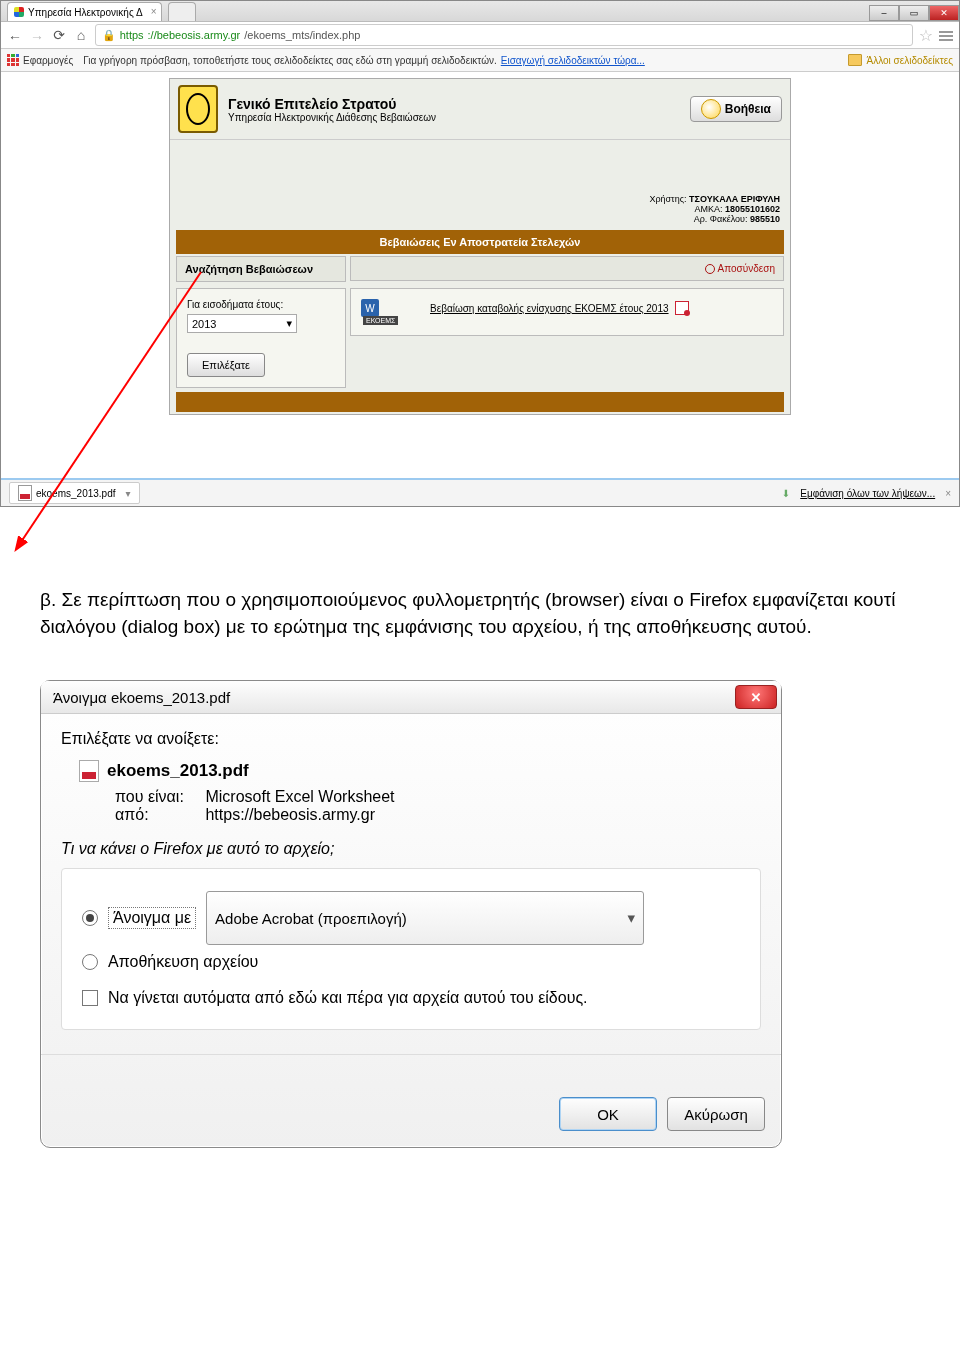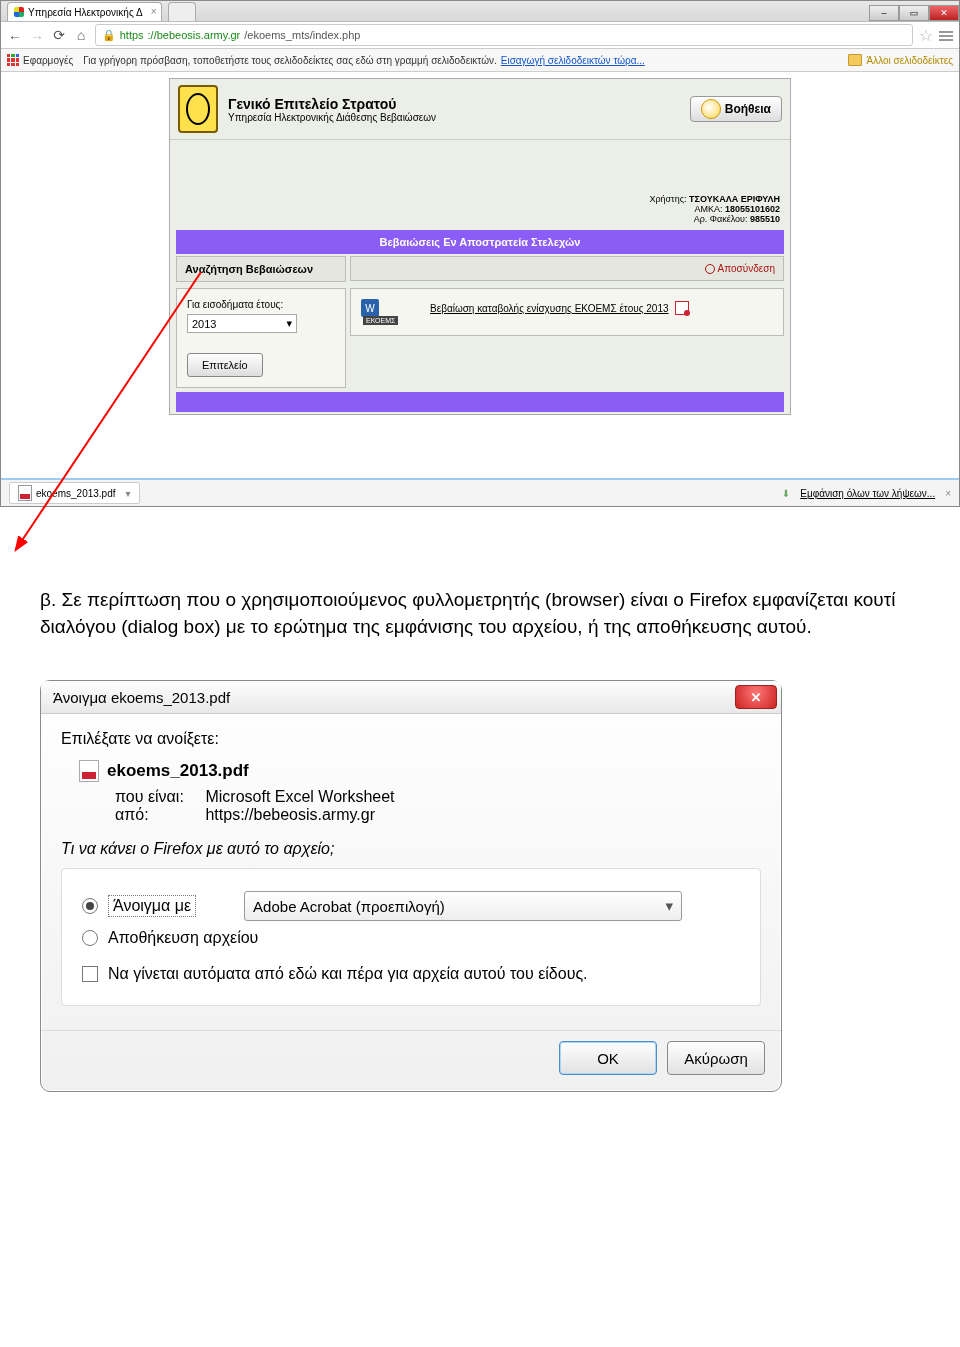--- a/index.html
+++ b/index.html
@@ -30,21 +30,21 @@
 .viewport{background:#fff;padding:6px 0 0 0;position:relative;min-height:400px;}
 .site{width:620px;margin:0 auto;border:1px solid #aaa;background:#eceee8;font-size:11px;}
 .site-header{display:flex;align-items:center;padding:6px 8px;gap:10px;border-bottom:1px solid #ccc;}
 .emblem{width:36px;height:44px;background:#ffe14d;border:2px solid #7a5b00;border-radius:4px;position:relative;}
 .emblem:before{content:"";position:absolute;inset:6px;border:2px solid #000;border-radius:50%;}
 .site-titles h1{margin:0;font-size:14px;font-weight:bold;}
 .site-titles .sub{font-size:10px;}
 .help-btn{margin-left:auto;display:flex;align-items:center;gap:4px;border:1px solid #999;border-radius:4px;padding:2px 10px;background:linear-gradient(#fff,#ddd);font-size:12px;font-weight:bold;}
 .help-btn .bulb{width:18px;height:18px;border:1px solid #c90;border-radius:50%;background:radial-gradient(circle at 40% 40%,#fff,#ffd54a);}
 .user-block{text-align:right;font-size:9px;padding:4px 10px;}
-.dark-bar{background:#8b5cf6;color:#fff;text-align:center;font-size:11px;padding:6px 0;margin:2px 6px;font-weight:bold;}
+.dark-bar{background:#a16207;color:#fff;text-align:center;font-size:11px;padding:6px 0;margin:2px 6px;font-weight:bold;}
 .panel-row{display:flex;gap:4px;align-items:stretch;padding:0 6px 2px 6px;}
 .panel-head{border:1px solid #bbb;background:#e5e7df;padding:6px 8px;font-size:11px;font-weight:bold;}
 .left-panel{width:170px;display:flex;flex-direction:column;}
 .right-panel{flex:1;display:flex;flex-direction:column;}
 .logout-bar{border:1px solid #bbb;background:#e5e7df;padding:6px 8px;text-align:right;font-size:10px;color:#a11;}
 .logout-bar .pwr{display:inline-block;width:8px;height:8px;border:1px solid #a11;border-radius:50%;margin-right:3px;vertical-align:middle;}
 .inner-box{border:1px solid #bbb;background:#f5f6f0;margin:4px 0 0 0;padding:10px;}
 .left-panel label{font-size:10px;display:block;margin-bottom:4px;}
 .year-sel{width:100px;border:1px solid #aaa;background:#fff;padding:2px 4px;font-size:11px;display:flex;justify-content:space-between;align-items:center;}
 .search-btn{margin-top:20px;border:1px solid #888;background:linear-gradient(#fefefe,#ddd);border-radius:3px;padding:5px 14px;font-size:11px;cursor:pointer;}
@@ -72,25 +72,25 @@
 .file-row .pdf-ico2{width:18px;height:20px;background:#fff;border:1px solid #aaa;position:relative;}
 .file-row .pdf-ico2:after{content:"";position:absolute;left:2px;right:2px;bottom:2px;height:7px;background:#c23;}
 .meta{margin-left:54px;font-size:16px;}
 .meta .lab{display:inline-block;width:86px;}
 .q{margin:16px 0 10px 0;font-size:16px;font-style:italic;}
 .opts{border:1px solid #ddd;border-radius:4px;padding:14px 14px 14px 20px;background:#fff;margin-bottom:14px;}
 .opt-row{display:flex;align-items:center;gap:10px;margin:8px 0;font-size:16px;}
 .radio{width:14px;height:14px;border:1px solid #777;border-radius:50%;position:relative;background:#fff;flex:0 0 14px;}
 .radio.checked:after{content:"";position:absolute;inset:3px;border-radius:50%;background:#444;}
 .dash-label{border:1px dotted #777;padding:1px 4px;}
-.combo{flex:1;max-width:420px;border:1px solid #9a9a9a;border-radius:3px;height:28px;display:flex;align-items:center;padding:0 8px;background:linear-gradient(#fff,#eee);font-size:15px;justify-content:space-between;margin-left:38px;}
+.combo{flex:1;max-width:420px;border:1px solid #9a9a9a;border-radius:3px;height:28px;display:flex;align-items:center;padding:12px 8px;background:linear-gradient(#fff,#eee);font-size:15px;justify-content:space-between;}
 .combo .dd{color:#555;}
 .chk{width:14px;height:14px;border:1px solid #777;background:#fff;flex:0 0 14px;}
 .dlg-buttons{display:flex;justify-content:flex-end;gap:10px;padding:10px 16px 16px 16px;border-top:1px solid #ddd;}
-.btn{min-width:96px;height:32px;border:1px solid #888;border-radius:4px;background:linear-gradient(#fefefe,#e2e2e2);font-size:15px;display:flex;align-items:center;justify-content:center;cursor:pointer;}
+.btn{min-width:96px;height:32px;border:1px solid #888;border-radius:4px;background:linear-gradient(#fefefe,#e2e2e2);font-size:15px;display:flex;align-items:center;justify-content:center;cursor:pointer;margin-top:32px;}
 .btn.primary{border:1px solid #4a8ecb;box-shadow:0 0 0 1px #aed4f4 inset;}
 .star{color:#bbb;font-size:16px;}
 .menu-ico{display:inline-block;width:14px;height:12px;}
 .menu-ico span{display:block;height:2px;background:#999;margin:2px 0;}
 </style>
 </head>
 <body>
 
 <div class="page">
 
@@ -189,21 +189,21 @@
         </div>
 
         <div class="panel-row">
           <div class="left-panel">
             <div class="inner-box">
               <label>Για εισοδήματα έτους:</label>
               <div class="year-sel">
                 <span>2013</span>
                 <span>▾</span>
               </div>
-              <button class="search-btn">Επιτελείο</button>
+              <button class="search-btn">Επιλέξατε</button>
             </div>
           </div>
           <div class="right-panel">
             <div class="inner-box">
               <div class="doc-link">
                 <span class="word-ico">W</span>
                 <span class="txt">Βεβαίωση καταβολής ενίσχυσης ΕΚΟΕΜΣ έτους 2013</span>
                 <span class="pdf-mini"></span>
               </div>
               <div style="margin-top:-4px;margin-left:2px;">

